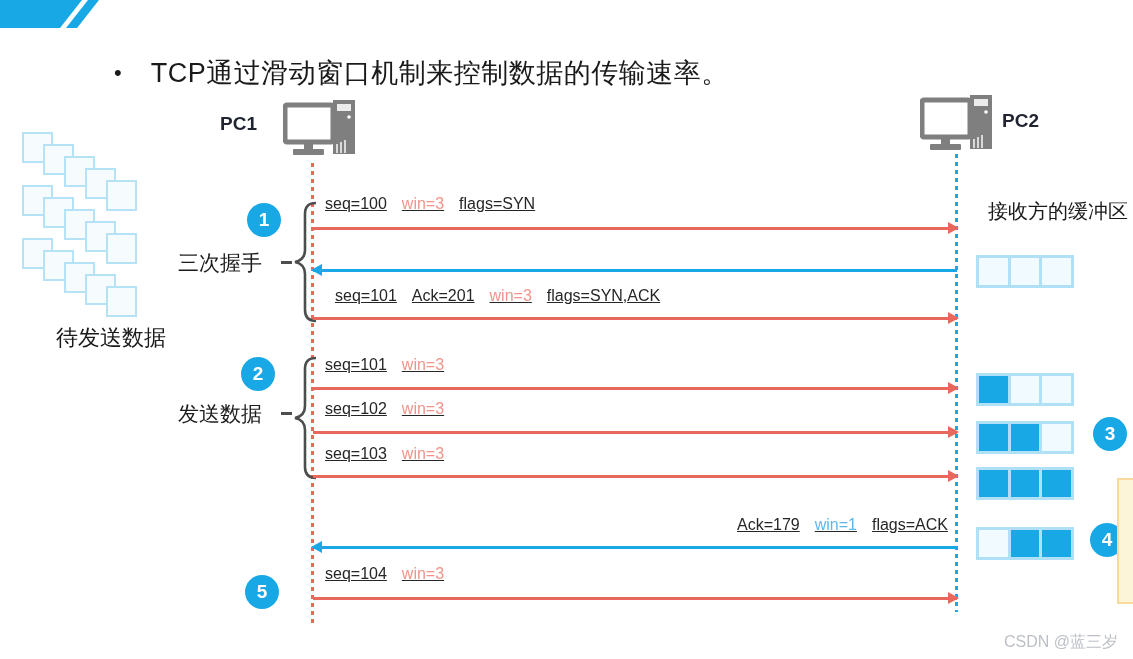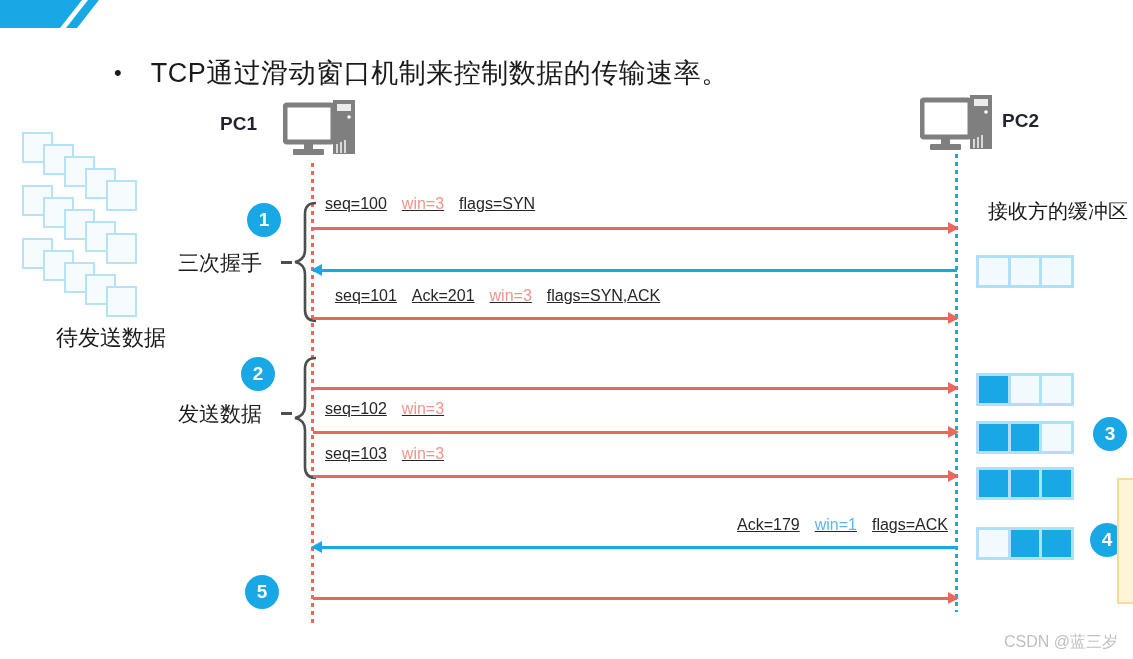--- a/index.html
+++ b/index.html
@@ -143,23 +143,25 @@
   </svg>
 
   <div class="side-label" style="left:178px; top:400px; font-size:21px;">发送数据</div>
   <div class="brace-dash" style="left:281px; top:412px; width:11px;"></div>
   <svg class="brace" style="left:292px; top:356px;" width="26" height="124" viewBox="0 0 26 124">
     <path d="M24,2 Q13,2 13,13 L13,50 Q13,60 3,62 Q13,64 13,74 L13,111 Q13,122 24,122" fill="none" stroke="#4d4d4d" stroke-width="2.6"></path>
   </svg>
 
   <div class="msg" style="left:325px; top:195px;"><span class="seg dark">seq=100</span><span class="seg salmon">win=3</span><span class="seg dark">flags=SYN</span></div>
   <div class="msg" style="left:335px; top:287px;"><span class="seg dark">seq=101</span><span class="seg dark">Ack=201</span><span class="seg salmon">win=3</span><span class="seg dark">flags=SYN,ACK</span></div>
+  <div class="msg" style="left:325px; top:356px;"><span class="seg dark">seq=101</span><span class="seg salmon">win=3</span></div>
   <div class="msg" style="left:325px; top:400px;"><span class="seg dark">seq=102</span><span class="seg salmon">win=3</span></div>
   <div class="msg" style="left:325px; top:445px;"><span class="seg dark">seq=103</span><span class="seg salmon">win=3</span></div>
   <div class="msg" style="right:185px; top:516px;"><span class="seg dark">Ack=179</span><span class="seg blue">win=1</span><span class="seg dark">flags=ACK</span></div>
+  <div class="msg" style="left:325px; top:565px;"><span class="seg dark">seq=104</span><span class="seg salmon">win=3</span></div>
 
   <div class="arrow red right" style="left:313px; top:227px; width:644px;"></div>
   <div class="arrow blue left" style="left:313px; top:269px; width:644px;"></div>
   <div class="arrow red right" style="left:313px; top:317px; width:644px;"></div>
   <div class="arrow red right" style="left:313px; top:387px; width:644px;"></div>
   <div class="arrow red right" style="left:313px; top:431px; width:644px;"></div>
   <div class="arrow red right" style="left:313px; top:475px; width:644px;"></div>
   <div class="arrow blue left" style="left:313px; top:546px; width:644px;"></div>
   <div class="arrow red right" style="left:313px; top:597px; width:644px;"></div>
 

